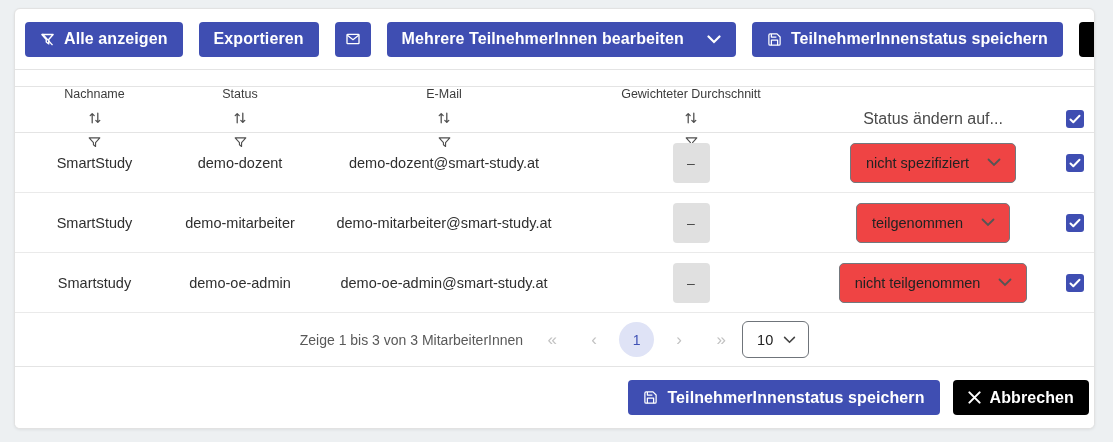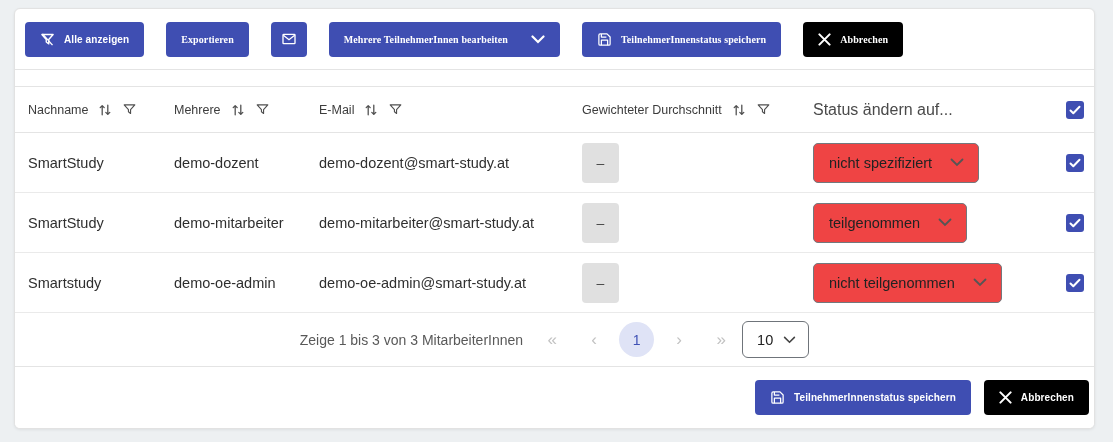--- a/index.html
+++ b/index.html
@@ -17,43 +17,43 @@
     box-shadow:0 1px 3px rgba(0,0,0,.07);
     display:flex; flex-direction:column; overflow:hidden;
   }
   
   .toolbar {
     height:61px; flex:0 0 61px; display:flex; align-items:center;
     padding:0 8px 0 10px; border-bottom:1px solid #e4e4e4; gap:5px;
   }
   .btn {
     display:inline-flex; align-items:center; justify-content:center; gap:9px;
-    background:#3f4eb2; color:#fff; font-weight:700; font-size:10px;
+    background:#3f4eb2; color:#fff; font-weight:700; font-size:16px;
     height:35px; padding:0 15px; border:none; border-radius:4px;
     cursor:pointer; white-space:nowrap; letter-spacing:.1px;
     font-family:"Liberation Sans", sans-serif;
   }
   .btn.danger { background:#000000; }
   .btn.icon-only { padding:0 10px; }
   .btn .chev { margin-left:14px; }
   .push-right { margin-left:auto; }
-  .toolbar .btn + .btn { margin-left:17px;font-family:Liberation Serif, serif; }
+  .toolbar .btn + .btn { margin-left:11px; }
   
   .gap-strip { height:16px; flex:0 0 16px; background:#fff; }
   
   .tbl { border-top:1px solid #e4e4e4; }
   .trow {
     display:grid;
     grid-template-columns:146px 145px 263px 231px 253px 1fr;
     align-items:center;
   }
   .thead { height:46px; border-bottom:1px solid #e4e4e4; }
   .thead .cell { font-size:12.5px; color:#3c3c3c; }
   .tbody-row { height:60px; border-bottom:1px solid #eaeaea; background:#fff; }
-  .cell { padding-left:13px; display:flex; align-items:center; gap:9px; font-size:14.5px; color:#2f2f2f; }
+  .cell { padding-left:13px; display:flex; align-items:center; gap:9px; font-size:14.5px; color:#2f2f2f;flex-direction:column; }
   .cell.small-h { font-size:16px; color:#4a4a4a; }
   .cell-check { justify-content:flex-end; padding-right:11px; }
   .hicon { display:inline-flex; align-items:center; cursor:pointer; color:#555; }
   .chip {
     width:37px; height:40px; background:#e0e0e0; border-radius:4px;
     display:inline-flex; align-items:center; justify-content:center;
     font-size:14px; color:#4d4d4d;
   }
   .select {
     display:inline-flex; align-items:center; gap:18px; height:40px;
@@ -155,21 +155,21 @@
             <path d="M6.5 16V4.5 M6.5 4.5 4 7 M6.5 4.5 9 7 M13.5 4v11.5 M13.5 15.5 11 13 M13.5 15.5 16 13"></path>
           </svg>
         </span>
         <span class="hicon">
           <svg width="15" height="15" viewBox="0 0 24 24" fill="none" stroke="#4f4f4f" stroke-width="1.8" stroke-linejoin="round">
             <path d="M3.5 4.5h17l-6.8 7.6v6.2l-3.4-2.6v-3.6z"></path>
           </svg>
         </span>
       </div>
       <div class="cell">
-        <span>Mehrere</span>
+        <span>Status</span>
         <span class="hicon">
           <svg width="16" height="16" viewBox="0 0 20 20" fill="none" stroke="#4f4f4f" stroke-width="1.6" stroke-linecap="round" stroke-linejoin="round">
             <path d="M6.5 16V4.5 M6.5 4.5 4 7 M6.5 4.5 9 7 M13.5 4v11.5 M13.5 15.5 11 13 M13.5 15.5 16 13"></path>
           </svg>
         </span>
         <span class="hicon">
           <svg width="15" height="15" viewBox="0 0 24 24" fill="none" stroke="#4f4f4f" stroke-width="1.8" stroke-linejoin="round">
             <path d="M3.5 4.5h17l-6.8 7.6v6.2l-3.4-2.6v-3.6z"></path>
           </svg>
         </span>

